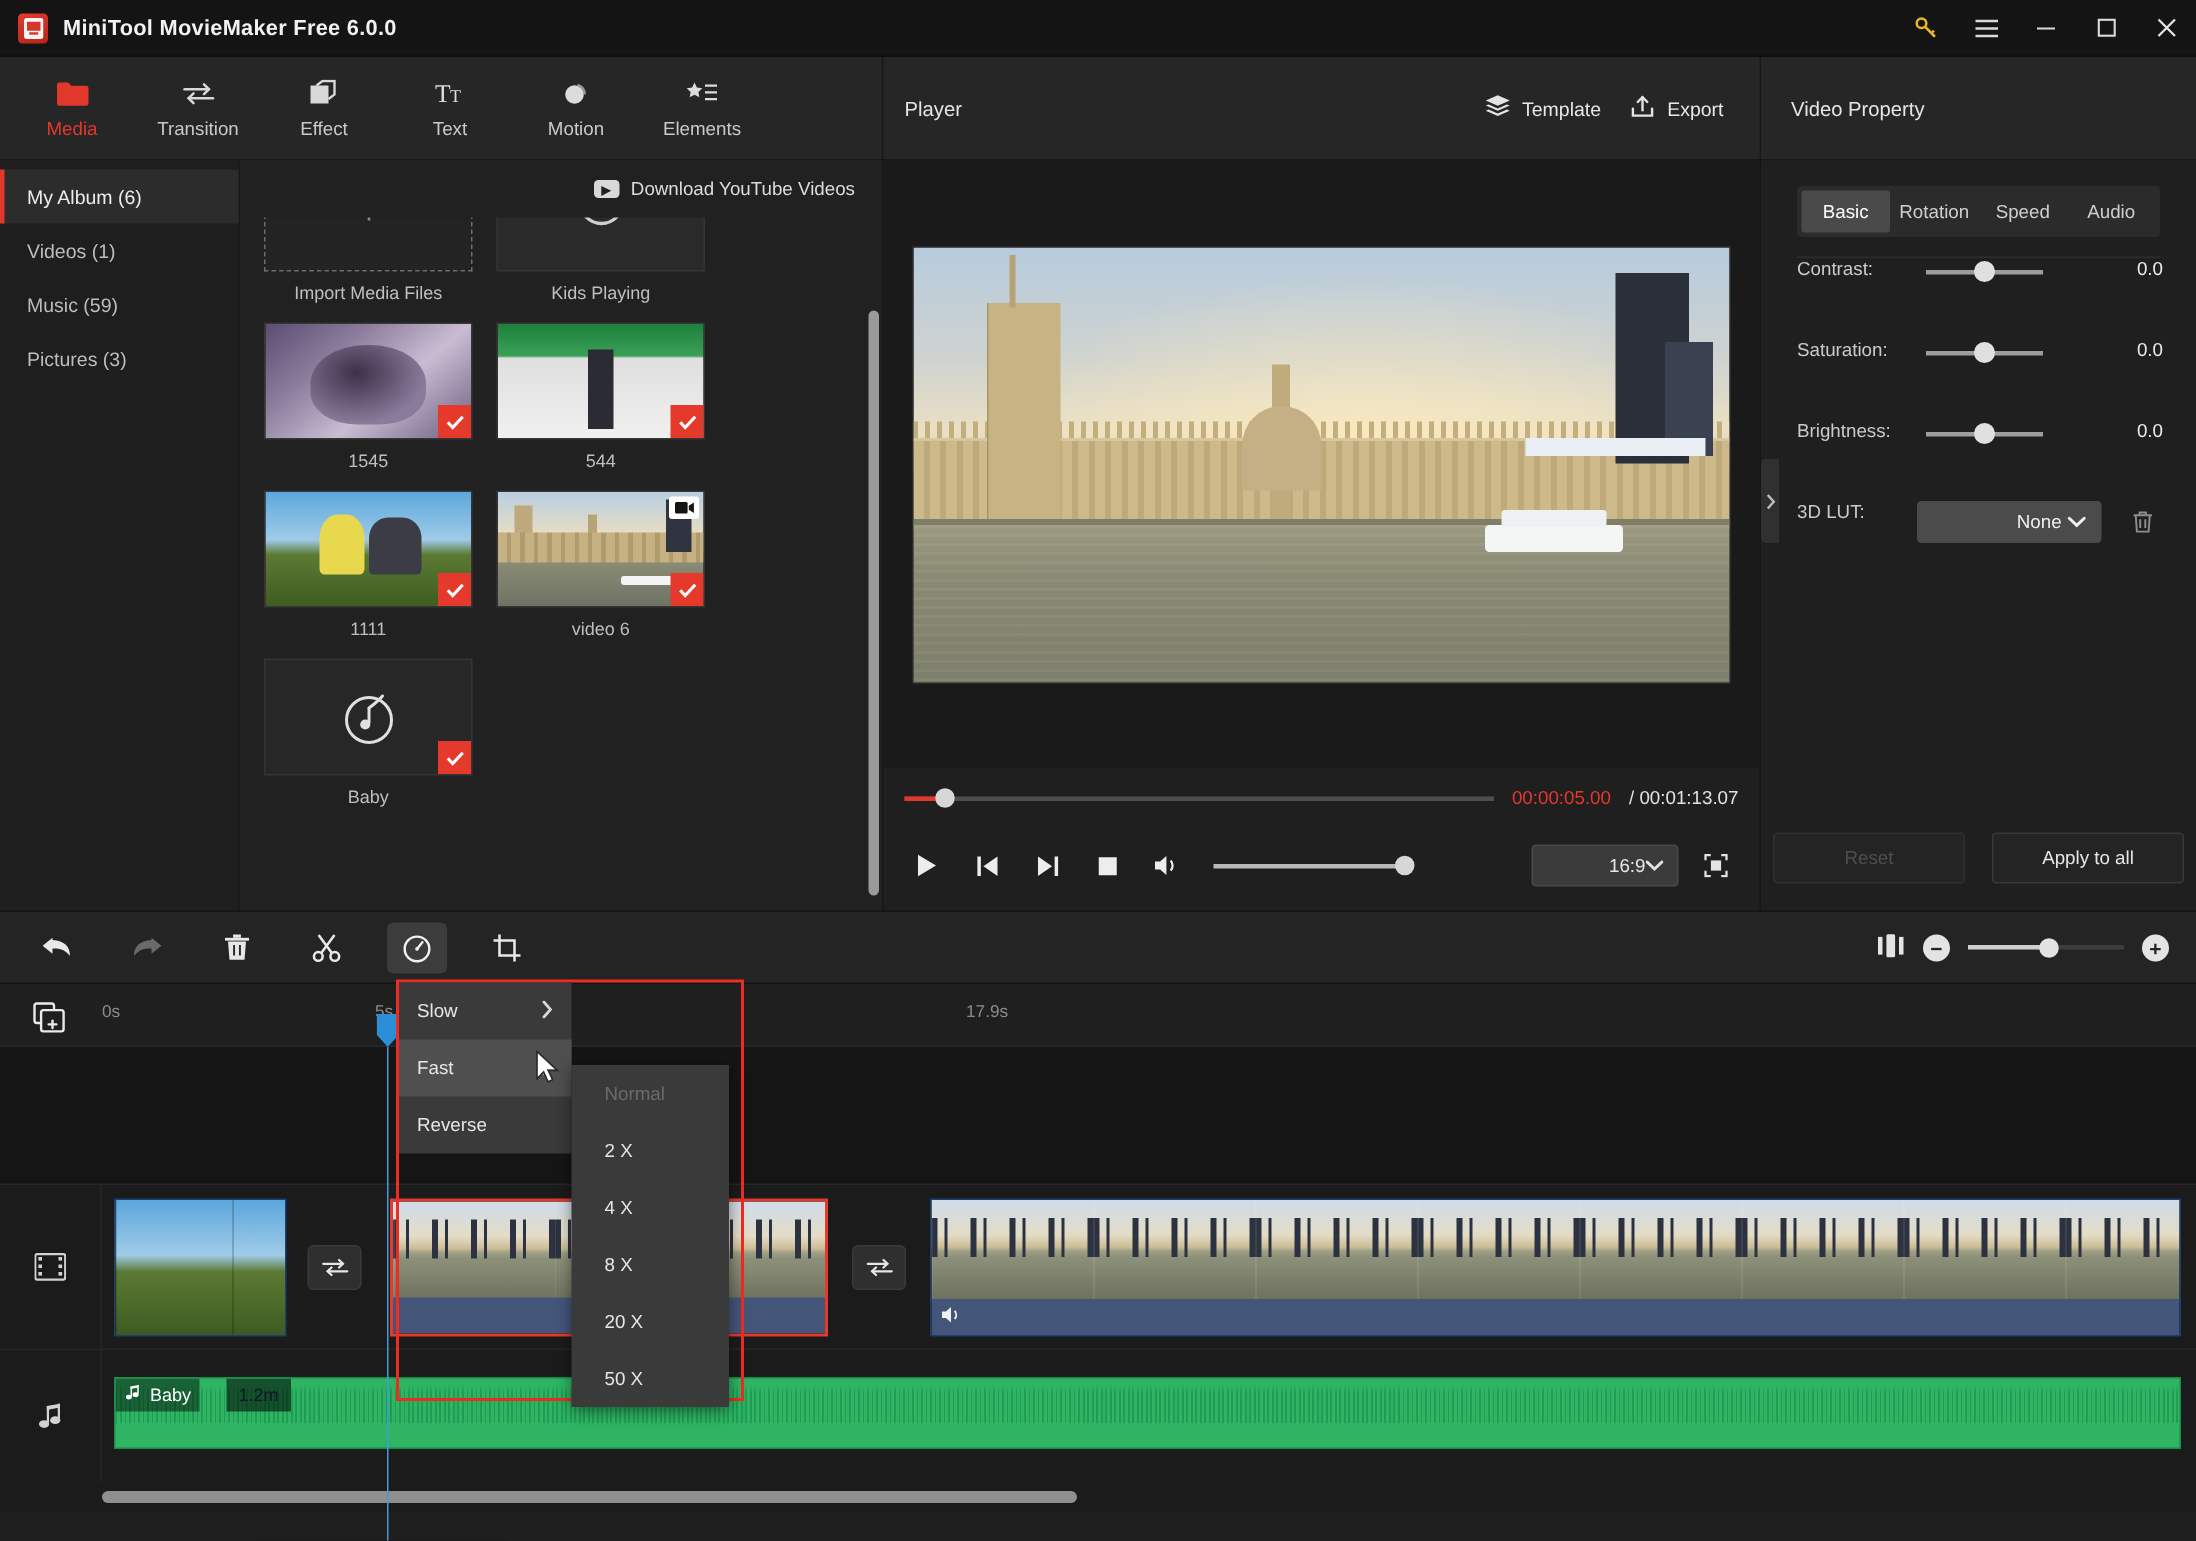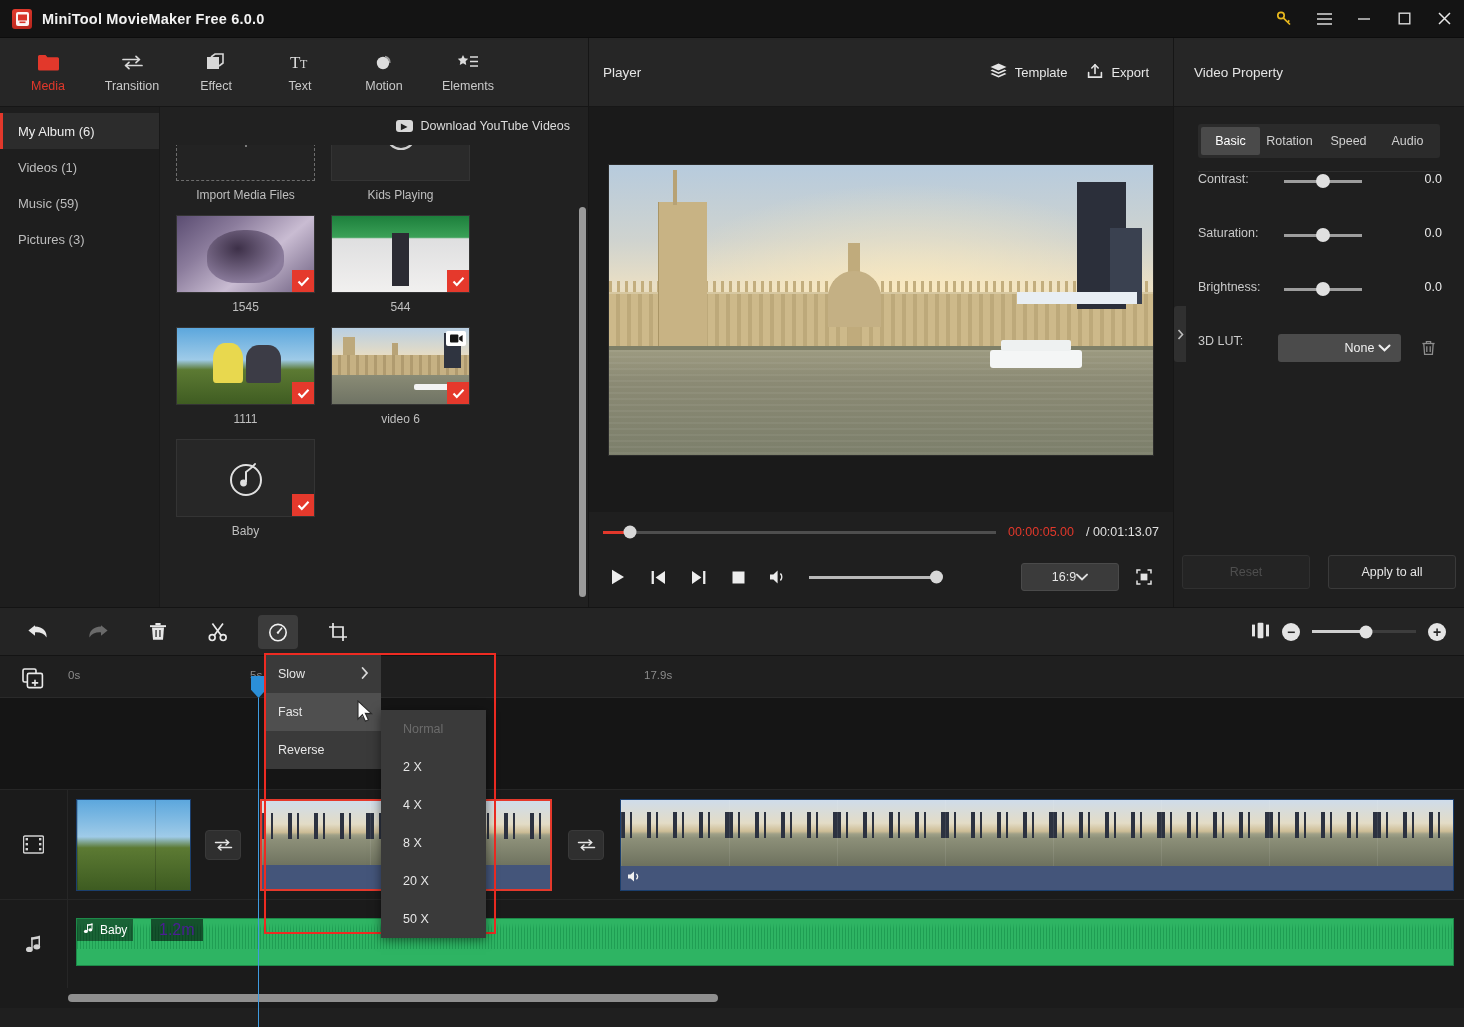--- a/index.html
+++ b/index.html
@@ -173,21 +173,21 @@
               width:13px;height:13px;border-radius:50%;background:#d7d7d7;}
   .time-cur{ color:#e2382b; font-size:12.5px; }
   .time-tot{ color:#e0e0e0; font-size:12.5px; }
   .btn-row{ display:flex; align-items:center; height:50px; gap:10px; }
   .pbtn{ width:30px;height:30px;display:flex;align-items:center;justify-content:center;color:#ededed;}
   .vol-track{position:relative;width:128px;height:3px;background:#b9b9b9;margin-left:6px;}
   .vol-knob{position:absolute;right:-6px;top:50%;transform:translateY(-50%);width:13px;height:13px;border-radius:50%;background:#d7d7d7;}
   .br-spacer{flex:1;}
   .ratio-sel{
     width:98px;height:28px;background:#3b3b3b;border:1px solid #4a4a4a;border-radius:3px;
-    display:flex;align-items:center;justify-content:center;padding:0 9px;font-size:12.5px;color:#e6e6e6;
+    display:flex;align-items:center;justify-content:flex-end;padding:0 9px;font-size:12.5px;color:#e6e6e6;
   }
   .fs-btn{width:30px;height:30px;display:flex;align-items:center;justify-content:center;color:#e6e6e6;}
 
   
   .prop {
     position:absolute; top:38px; left:1174px; width:290px; height:569px; background:#1f1f1f;
   }
   .prop-head{height:69px;display:flex;align-items:center;padding-left:20px;border-bottom:1px solid #171717;background:#262626;}
   .prop-title{font-size:13.5px;color:#e4e4e4;}
   .prop-tabs{
@@ -296,21 +296,21 @@
     background:
       repeating-linear-gradient(90deg,#1f9e53 0 1px, transparent 1px 3px);
     mask-image: linear-gradient(180deg, transparent 0, #000 22%, #000 100%);
   }
   .audio-tag{
     position:absolute; left:0; top:0; height:22px; display:flex; align-items:center;
     background:rgba(0,0,0,.45); color:#fff; font-size:12px; padding:0 6px; gap:6px;
   }
   .audio-dur{
     position:absolute; left:74px; top:0; height:22px; display:flex;align-items:center;
-    background:rgba(0,0,0,.55); color:#4c1d95; font-size:16px; padding:0 8px;
+    background:rgba(0,0,0,.55); color:#0f172a; font-size:12px; padding:0 8px;
   }
 
   .playhead{ position:absolute; left:258px; top:0; width:1px; height:350px; background:#3f9be0; z-index:24; }
   .playhead-grip{
     position:absolute; left:251px; top:-22px; width:15px; height:22px; background:#2b8fd8;
     clip-path: polygon(0 0, 100% 0, 100% 62%, 50% 100%, 0 62%);
   }
   .hscroll{
     position:absolute; left:68px; bottom:6px; width:650px; height:8px; background:#8f8f8f; border-radius:5px;
   }

